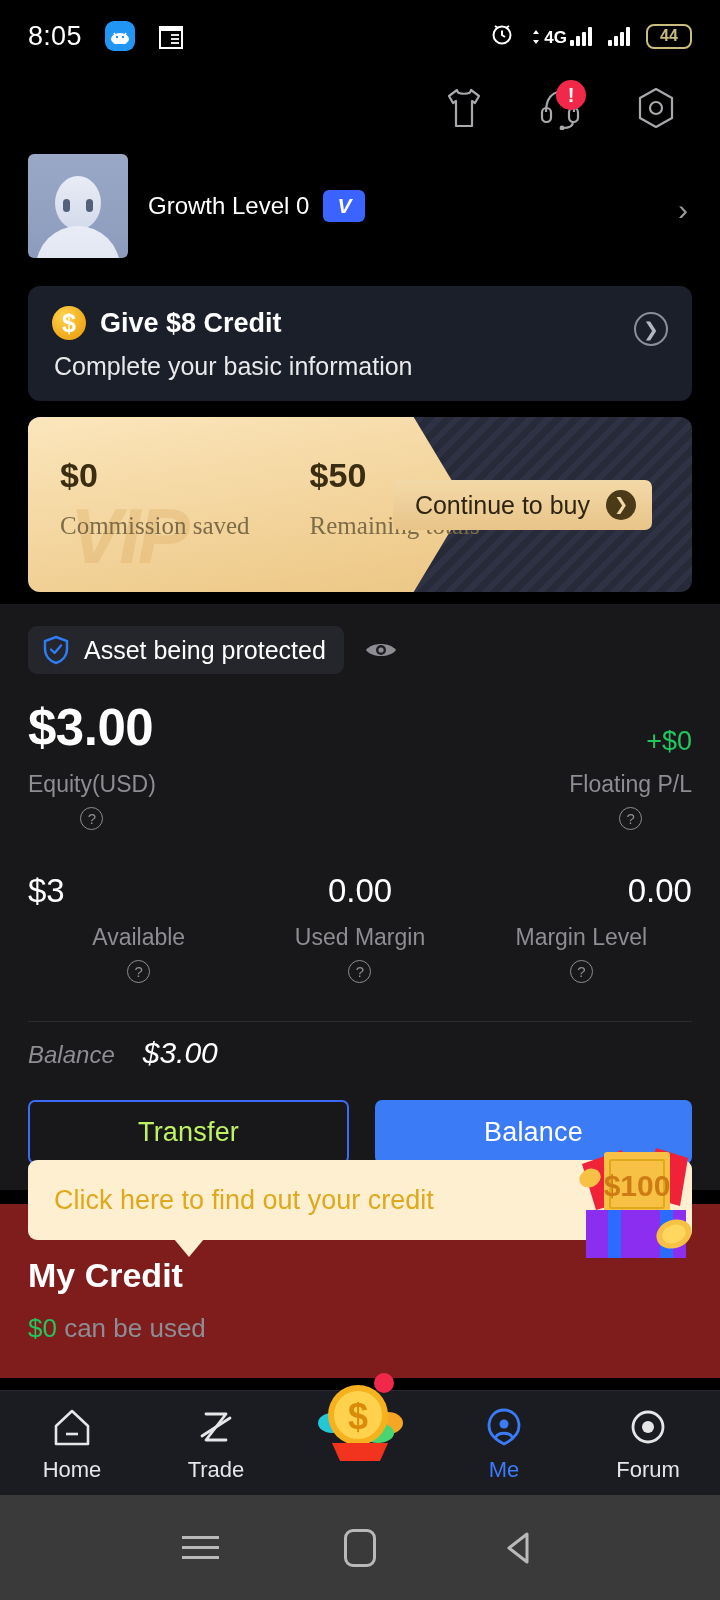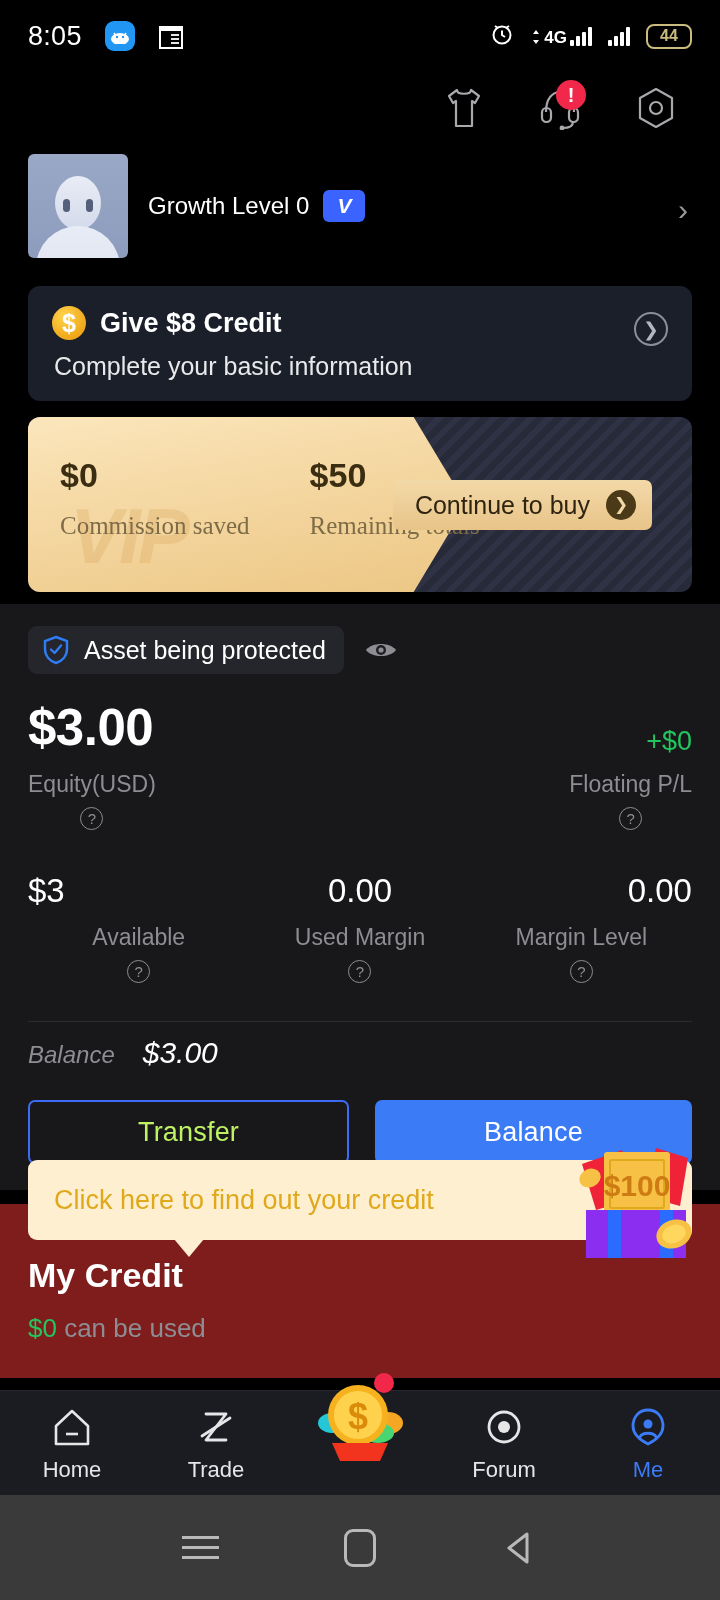--- a/index.html
+++ b/index.html
@@ -512,39 +512,39 @@
           <ellipse cx="70" cy="68" rx="16" ry="10" fill="#49d672"></ellipse>
           <circle cx="50" cy="50" r="30" fill="#f6b11f"></circle>
           <circle cx="50" cy="50" r="24" fill="#ffd24d"></circle>
           <text x="50" y="64" font-family="Liberation Sans, sans-serif" font-size="36" font-weight="700" fill="#d98b09" text-anchor="middle">$</text>
           <path d="M24 78 L80 78 L72 96 L32 96 Z" fill="#f2341f"></path>
         </svg>
       </span>
     </div>
     <span class="navlabel"></span>
   </div>
-  <div class="navitem">
-    <span class="navicon">
-      <svg width="44" height="42" viewBox="0 0 44 42">
-          <circle cx="22" cy="21" r="15" fill="none" stroke="#e6e6e9" stroke-width="2.8"></circle>
-          <circle cx="22" cy="21" r="6" fill="#e6e6e9"></circle>
-        </svg>
-    </span>
-    <span class="navlabel">Forum</span>
-  </div>
   <div class="navitem active">
     <span class="navicon">
       <svg width="44" height="42" viewBox="0 0 44 42">
           <path d="M22 4 C31 4 37 11 37 20 C37 27 32 33 22 38 C12 33 7 27 7 20 C7 11 13 4 22 4 Z" fill="none" stroke="#3b7bf6" stroke-width="2.8"></path>
           <circle cx="22" cy="18" r="4.5" fill="#3b7bf6"></circle>
           <path d="M14 31 C16 26 28 26 30 31" fill="none" stroke="#3b7bf6" stroke-width="2.8" stroke-linecap="round"></path>
         </svg>
     </span>
     <span class="navlabel">Me</span>
   </div>
+  <div class="navitem">
+    <span class="navicon">
+      <svg width="44" height="42" viewBox="0 0 44 42">
+          <circle cx="22" cy="21" r="15" fill="none" stroke="#e6e6e9" stroke-width="2.8"></circle>
+          <circle cx="22" cy="21" r="6" fill="#e6e6e9"></circle>
+        </svg>
+    </span>
+    <span class="navlabel">Forum</span>
+  </div>
 </div>
 
 <div class="androidnav">
   <span class="anav">
     <span class="hamburger">
         <i></i>
         <i></i>
         <i></i>
       </span>
   </span>

